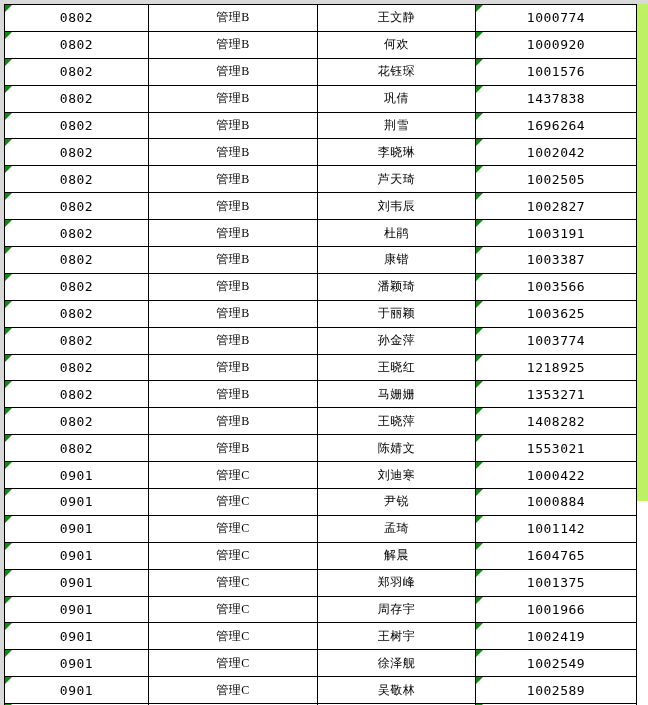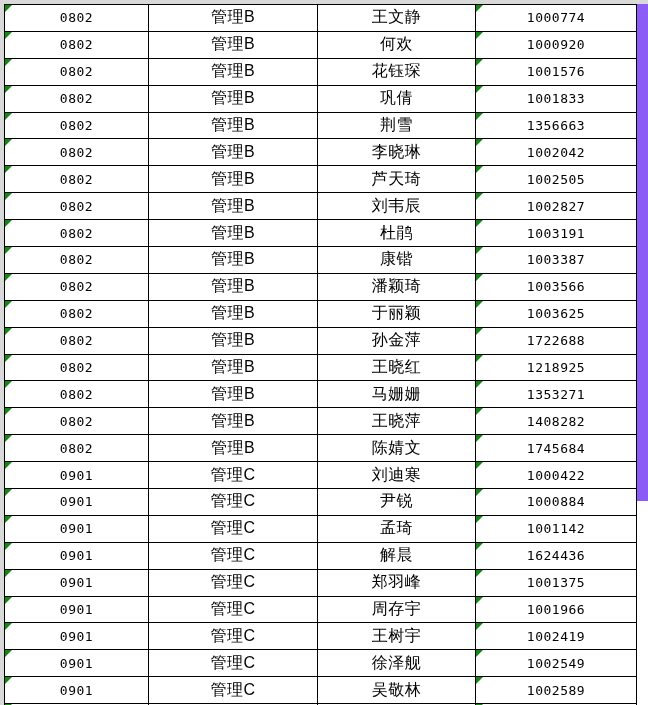--- a/index.html
+++ b/index.html
@@ -11,21 +11,21 @@
     width: 648px;
     height: 705px;
     font-family: "Liberation Sans", "DejaVu Sans", sans-serif;
     overflow: hidden;
   }
 
   #sheet {
     position: relative;
     width: 648px;
     height: 501px;
-    background: #8b5cf6;
+    background: #bef264;
   }
 
   
   .gutter-left {
     position: absolute;
     left: 0;
     top: 0;
     width: 4px;
     height: 705px;
     background: #d9d9d9;
@@ -71,22 +71,22 @@
   
   .cell-code,
   .cell-id {
     font-family: "DejaVu Sans Mono", "Liberation Mono", monospace;
     font-size: 13px;
     letter-spacing: 0.5px;
   }
 
   .cell-group,
   .cell-name {
-    font-family: Liberation Sans, sans-serif;
-    font-size: 16px;
+    font-family: Liberation Serif, serif;
+    font-size: 12px;
     letter-spacing: 0.5px;
   }
 
   
   .err-flag {
     position: absolute;
     left: 0;
     top: 0;
     width: 0;
     height: 0;
@@ -126,27 +126,27 @@
         <tr>
           <td class="cell-code"><span class="err-flag"></span><span>0802</span></td>
           <td class="cell-group"><span>管理B</span></td>
           <td class="cell-name"><span>花钰琛</span></td>
           <td class="cell-id"><span class="err-flag"></span><span>1001576</span></td>
         </tr>
         <tr>
           <td class="cell-code"><span class="err-flag"></span><span>0802</span></td>
           <td class="cell-group"><span>管理B</span></td>
           <td class="cell-name"><span>巩倩</span></td>
-          <td class="cell-id"><span class="err-flag"></span><span>1001833</span></td>
+          <td class="cell-id"><span class="err-flag"></span><span>1437838</span></td>
         </tr>
         <tr>
           <td class="cell-code"><span class="err-flag"></span><span>0802</span></td>
           <td class="cell-group"><span>管理B</span></td>
           <td class="cell-name"><span>荆雪</span></td>
-          <td class="cell-id"><span class="err-flag"></span><span>1356663</span></td>
+          <td class="cell-id"><span class="err-flag"></span><span>1696264</span></td>
         </tr>
         <tr>
           <td class="cell-code"><span class="err-flag"></span><span>0802</span></td>
           <td class="cell-group"><span>管理B</span></td>
           <td class="cell-name"><span>李晓琳</span></td>
           <td class="cell-id"><span class="err-flag"></span><span>1002042</span></td>
         </tr>
         <tr>
           <td class="cell-code"><span class="err-flag"></span><span>0802</span></td>
           <td class="cell-group"><span>管理B</span></td>
@@ -180,21 +180,21 @@
         <tr>
           <td class="cell-code"><span class="err-flag"></span><span>0802</span></td>
           <td class="cell-group"><span>管理B</span></td>
           <td class="cell-name"><span>于丽颖</span></td>
           <td class="cell-id"><span class="err-flag"></span><span>1003625</span></td>
         </tr>
         <tr>
           <td class="cell-code"><span class="err-flag"></span><span>0802</span></td>
           <td class="cell-group"><span>管理B</span></td>
           <td class="cell-name"><span>孙金萍</span></td>
-          <td class="cell-id"><span class="err-flag"></span><span>1722688</span></td>
+          <td class="cell-id"><span class="err-flag"></span><span>1003774</span></td>
         </tr>
         <tr>
           <td class="cell-code"><span class="err-flag"></span><span>0802</span></td>
           <td class="cell-group"><span>管理B</span></td>
           <td class="cell-name"><span>王晓红</span></td>
           <td class="cell-id"><span class="err-flag"></span><span>1218925</span></td>
         </tr>
         <tr>
           <td class="cell-code"><span class="err-flag"></span><span>0802</span></td>
           <td class="cell-group"><span>管理B</span></td>
@@ -204,21 +204,21 @@
         <tr>
           <td class="cell-code"><span class="err-flag"></span><span>0802</span></td>
           <td class="cell-group"><span>管理B</span></td>
           <td class="cell-name"><span>王晓萍</span></td>
           <td class="cell-id"><span class="err-flag"></span><span>1408282</span></td>
         </tr>
         <tr>
           <td class="cell-code"><span class="err-flag"></span><span>0802</span></td>
           <td class="cell-group"><span>管理B</span></td>
           <td class="cell-name"><span>陈婧文</span></td>
-          <td class="cell-id"><span class="err-flag"></span><span>1745684</span></td>
+          <td class="cell-id"><span class="err-flag"></span><span>1553021</span></td>
         </tr>
         <tr>
           <td class="cell-code"><span class="err-flag"></span><span>0901</span></td>
           <td class="cell-group"><span>管理C</span></td>
           <td class="cell-name"><span>刘迪寒</span></td>
           <td class="cell-id"><span class="err-flag"></span><span>1000422</span></td>
         </tr>
         <tr>
           <td class="cell-code"><span class="err-flag"></span><span>0901</span></td>
           <td class="cell-group"><span>管理C</span></td>
@@ -228,21 +228,21 @@
         <tr>
           <td class="cell-code"><span class="err-flag"></span><span>0901</span></td>
           <td class="cell-group"><span>管理C</span></td>
           <td class="cell-name"><span>孟琦</span></td>
           <td class="cell-id"><span class="err-flag"></span><span>1001142</span></td>
         </tr>
         <tr>
           <td class="cell-code"><span class="err-flag"></span><span>0901</span></td>
           <td class="cell-group"><span>管理C</span></td>
           <td class="cell-name"><span>解晨</span></td>
-          <td class="cell-id"><span class="err-flag"></span><span>1624436</span></td>
+          <td class="cell-id"><span class="err-flag"></span><span>1604765</span></td>
         </tr>
         <tr>
           <td class="cell-code"><span class="err-flag"></span><span>0901</span></td>
           <td class="cell-group"><span>管理C</span></td>
           <td class="cell-name"><span>郑羽峰</span></td>
           <td class="cell-id"><span class="err-flag"></span><span>1001375</span></td>
         </tr>
         <tr>
           <td class="cell-code"><span class="err-flag"></span><span>0901</span></td>
           <td class="cell-group"><span>管理C</span></td>

